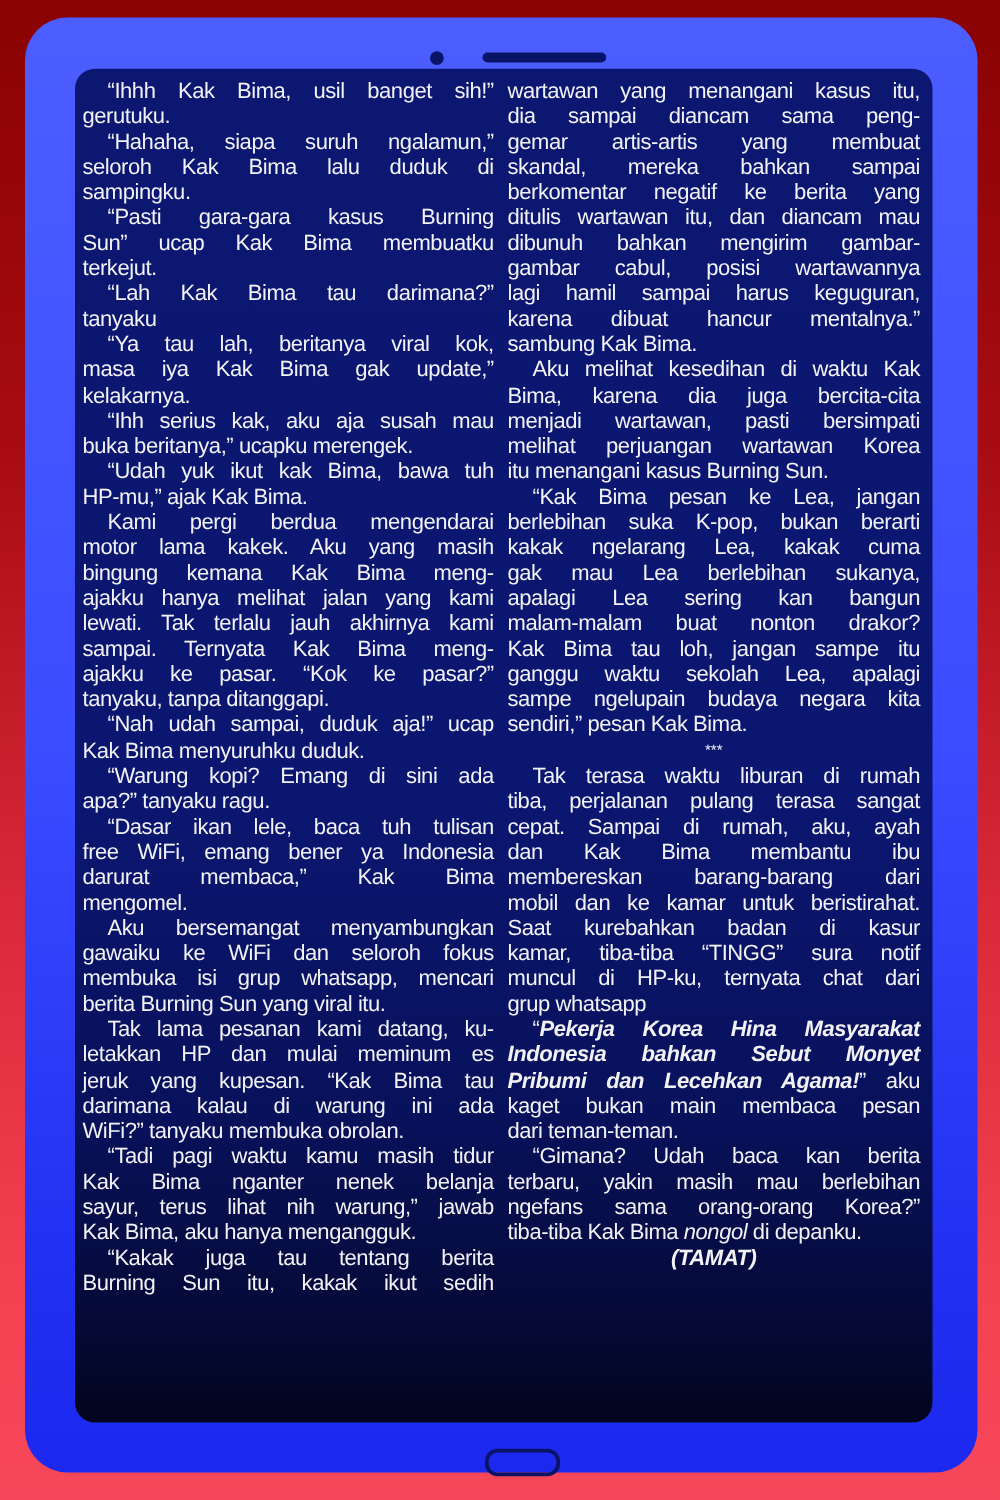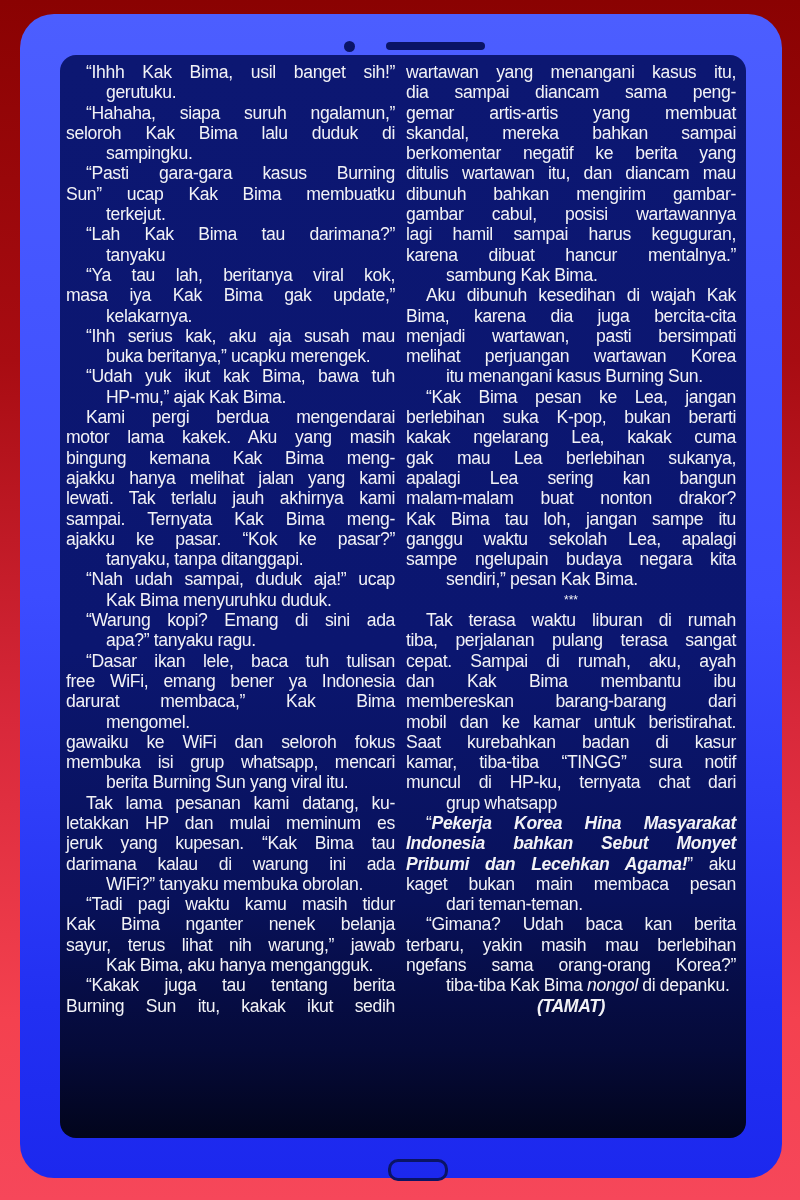--- a/index.html
+++ b/index.html
@@ -35,21 +35,21 @@
     position:absolute; top:7px;
     color:#f2f2f6; font-size:17.6px; line-height:20.3px;
   }
   .col.left { left:6px; width:329px; }
   .col.right { left:346px; width:330px; }
   .ln {
     display:block; height:20.3px; white-space:nowrap;
     text-align:justify; text-align-last:justify;
     letter-spacing:-0.35px;
   }
-  .ln.last { text-align-last:left;margin-left:40px; }
+  .ln.last { text-align-last:left; }
   .ln.ind { padding-left:20px; }
   .ln.center { text-align:center; text-align-last:center; }
   .b { font-weight:bold;font-style:italic; }
   .i { font-style:italic; }
   .stars { font-size:12px; letter-spacing:0; }
 </style>
 </head>
 <body>
 
 <div class="tablet">
@@ -87,20 +87,21 @@
     <span class="ln">ajakku ke pasar. “Kok ke pasar?”</span>
     <span class="ln last">tanyaku, tanpa ditanggapi.</span>
     <span class="ln ind">“Nah udah sampai, duduk aja!” ucap</span>
     <span class="ln last">Kak Bima menyuruhku duduk.</span>
     <span class="ln ind">“Warung kopi? Emang di sini ada</span>
     <span class="ln last">apa?” tanyaku ragu.</span>
     <span class="ln ind">“Dasar ikan lele, baca tuh tulisan</span>
     <span class="ln">free WiFi, emang bener ya Indonesia</span>
     <span class="ln">darurat membaca,” Kak Bima</span>
     <span class="ln last">mengomel.</span>
+    <span class="ln ind">Aku bersemangat menyambungkan</span>
     <span class="ln">gawaiku ke WiFi dan seloroh fokus</span>
     <span class="ln">membuka isi grup whatsapp, mencari</span>
     <span class="ln last">berita Burning Sun yang viral itu.</span>
     <span class="ln ind">Tak lama pesanan kami datang, ku-</span>
     <span class="ln">letakkan HP dan mulai meminum es</span>
     <span class="ln">jeruk yang kupesan. “Kak Bima tau</span>
     <span class="ln">darimana kalau di warung ini ada</span>
     <span class="ln last">WiFi?” tanyaku membuka obrolan.</span>
     <span class="ln ind">“Tadi pagi waktu kamu masih tidur</span>
     <span class="ln">Kak Bima nganter nenek belanja</span>
@@ -115,21 +116,21 @@
     <span class="ln">dia sampai diancam sama peng-</span>
     <span class="ln">gemar artis-artis yang membuat</span>
     <span class="ln">skandal, mereka bahkan sampai</span>
     <span class="ln">berkomentar negatif ke berita yang</span>
     <span class="ln">ditulis wartawan itu, dan diancam mau</span>
     <span class="ln">dibunuh bahkan mengirim gambar-</span>
     <span class="ln">gambar cabul, posisi wartawannya</span>
     <span class="ln">lagi hamil sampai harus keguguran,</span>
     <span class="ln">karena dibuat hancur mentalnya.”</span>
     <span class="ln last">sambung Kak Bima.</span>
-    <span class="ln ind">Aku dibunuh kesedihan di wajah Kak</span>
+    <span class="ln ind">Aku melihat kesedihan di waktu Kak</span>
     <span class="ln">Bima, karena dia juga bercita-cita</span>
     <span class="ln">menjadi wartawan, pasti bersimpati</span>
     <span class="ln">melihat perjuangan wartawan Korea</span>
     <span class="ln last">itu menangani kasus Burning Sun.</span>
     <span class="ln ind">“Kak Bima pesan ke Lea, jangan</span>
     <span class="ln">berlebihan suka K-pop, bukan berarti</span>
     <span class="ln">kakak ngelarang Lea, kakak cuma</span>
     <span class="ln">gak mau Lea berlebihan sukanya,</span>
     <span class="ln">apalagi Lea sering kan bangun</span>
     <span class="ln">malam-malam buat nonton drakor?</span>

